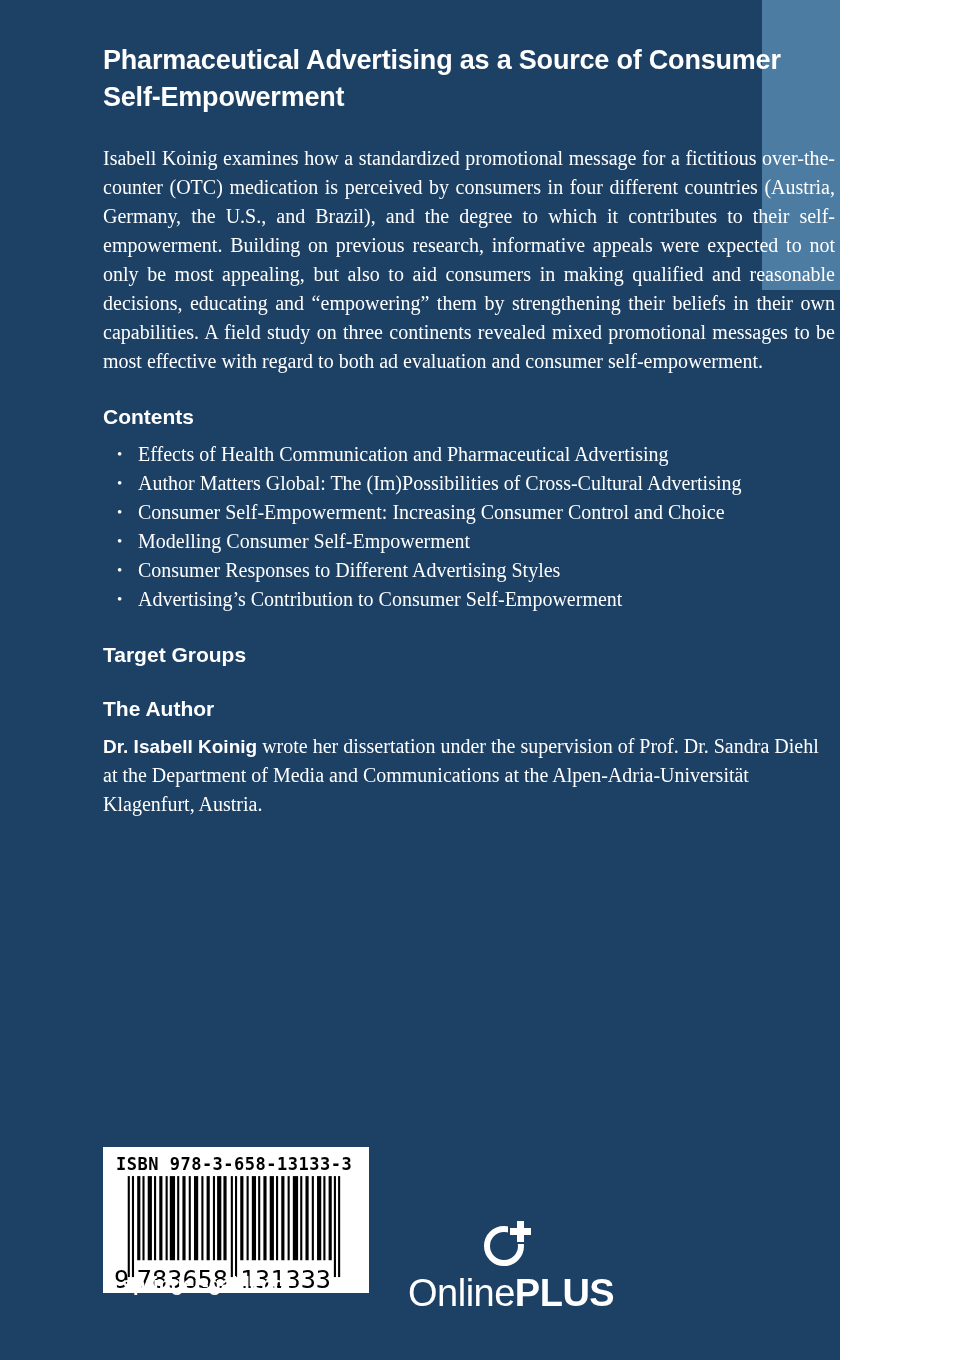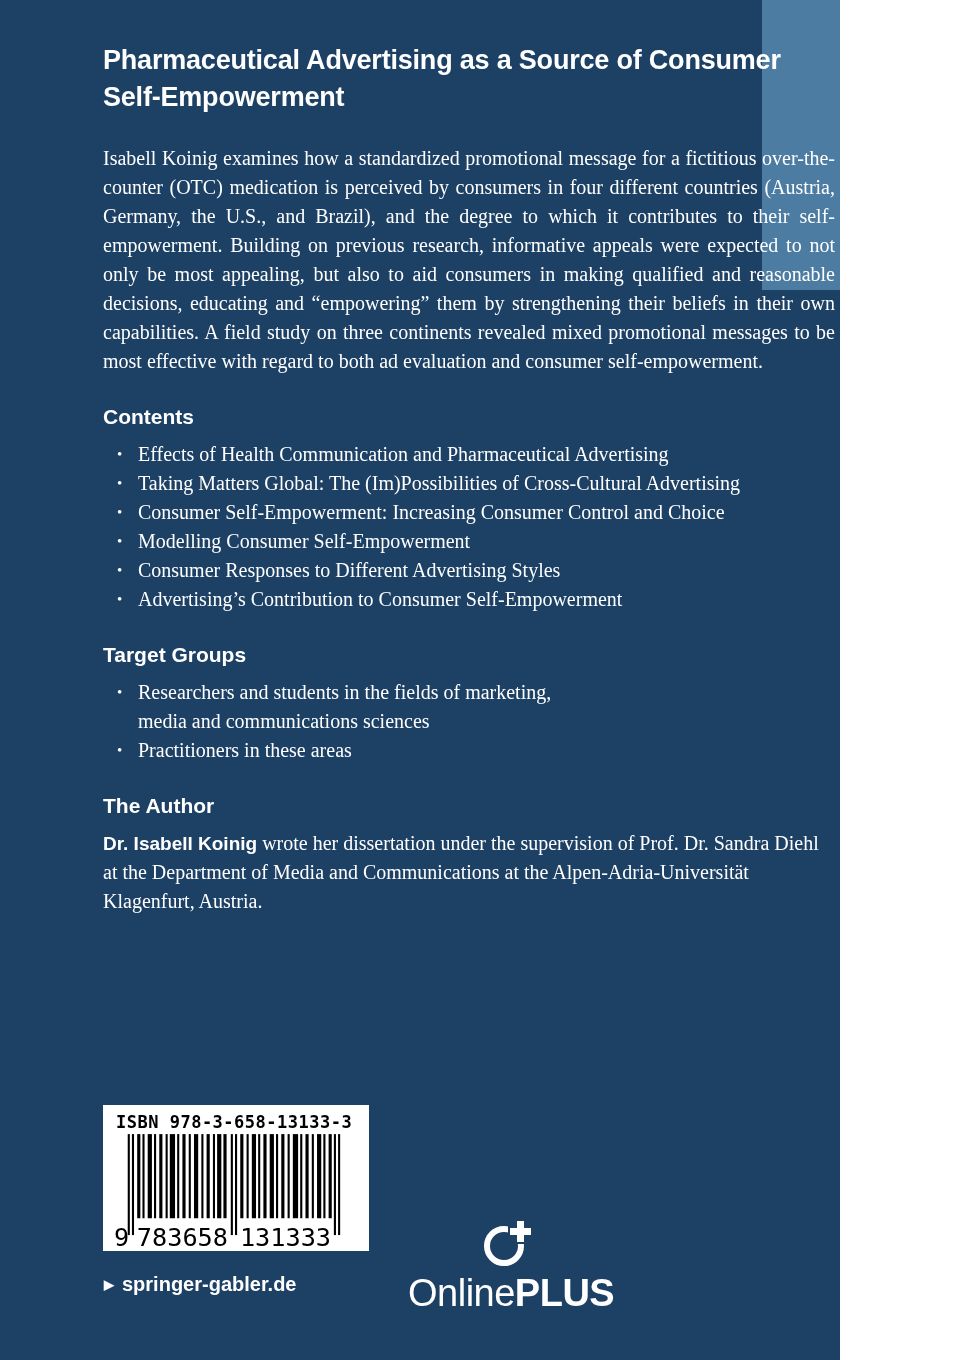--- a/index.html
+++ b/index.html
@@ -59,21 +59,21 @@
     margin:10px 0 0 0;
     font-family:"Liberation Serif", serif;
     font-size:20px;line-height:29px;
   }
   .author-name{
     font-family:"Liberation Sans", sans-serif;
     font-weight:bold;
     font-size:19px;
   }
   .isbn-box{
-    position:absolute;left:103px;top:1105px;
+    position:absolute;left:103px;top:1147px;
     width:266px;height:146px;
     background:#ffffff;color:#000000;
   }
   .isbn-label{
     padding:7px 0 0 13px;
     font-family:"DejaVu Sans Mono", monospace;
     font-weight:bold;
     font-size:17px;letter-spacing:0.5px;
     color:#000000;
   }
@@ -120,35 +120,30 @@
   <div class="content">
 
     <h1 class="book-title">Pharmaceutical Advertising as a Source of Consumer Self-Empowerment</h1>
 
     <p class="blurb">Isabell Koinig examines how a standardized promotional message for a fictitious over-the-counter (OTC) medication is perceived by consumers in four different countries (Austria, Germany, the U.S., and Brazil), and the degree to which it contributes to their self-empowerment. Building on previous research, informative appeals were expected to not only be most appealing, but also to aid consumers in making qualified and reasonable decisions, educating and “empowering” them by strengthening their beliefs in their own capabilities. A field study on three continents revealed mixed promotional messages to be most effective with regard to both ad evaluation and consumer self-empowerment.</p>
 
     <div>
       <h2 class="section-heading">Contents</h2>
       <ul class="cover-list">
         <li>Effects of Health Communication and Pharmaceutical Advertising</li>
-        <li>Taking Matters Global: The (Im)Possibilities of Cross-Cultural Advertising</li>
+        <li>Author Matters Global: The (Im)Possibilities of Cross-Cultural Advertising</li>
         <li>Consumer Self-Empowerment: Increasing Consumer Control and Choice</li>
         <li>Modelling Consumer Self-Empowerment</li>
         <li>Consumer Responses to Different Advertising Styles</li>
         <li>Advertising’s Contribution to Consumer Self-Empowerment</li>
       </ul>
     </div>
 
     <div>
       <h2 class="section-heading">Target Groups</h2>
-      <ul class="cover-list">
-        <li>Researchers and students in the fields of marketing,
-media and communications sciences</li>
-        <li>Practitioners in these areas</li>
-      </ul>
     </div>
 
     <div>
       <h2 class="section-heading">The Author</h2>
       <p class="author-para"><span class="author-name">Dr. Isabell Koinig</span><span> wrote her dissertation under the supervision of Prof. Dr. Sandra Diehl at the Department of Media and Communications at the Alpen-Adria-Universität Klagenfurt, Austria.</span></p>
     </div>
 
   </div>
 
   <div class="isbn-box">

